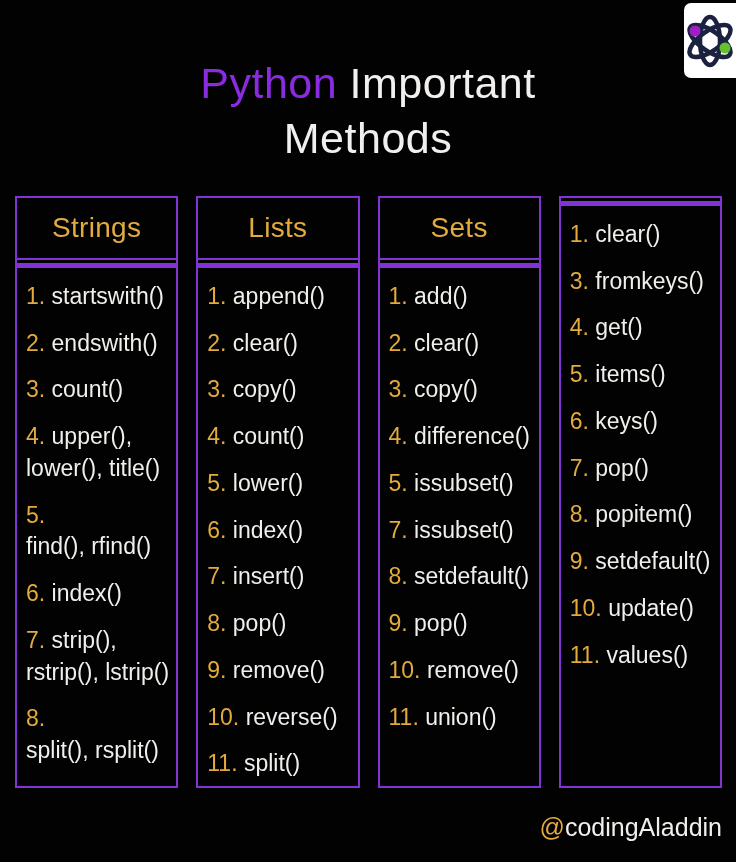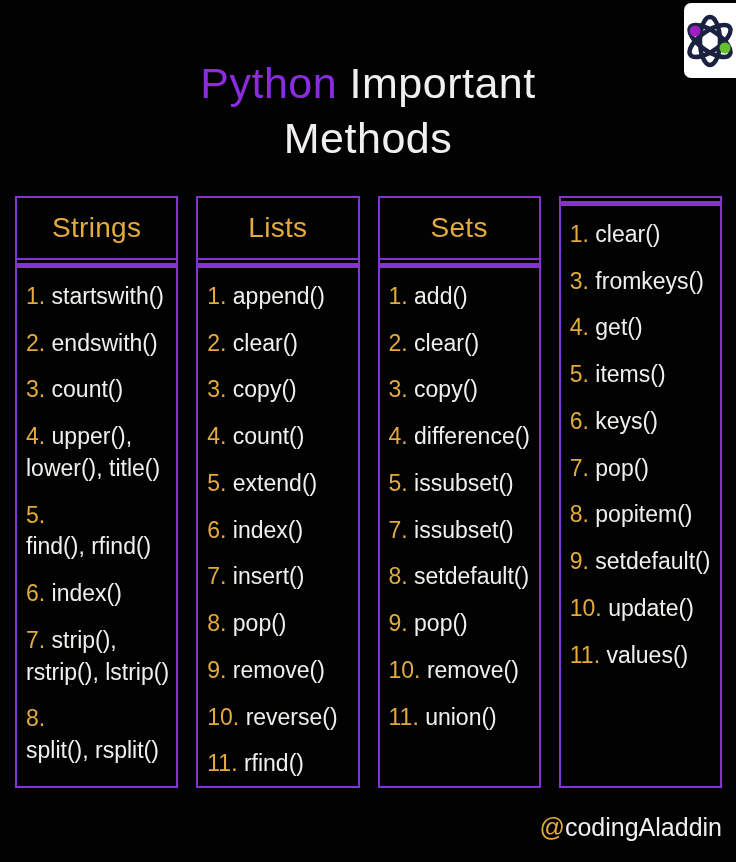--- a/index.html
+++ b/index.html
@@ -144,27 +144,27 @@
     </div>
 
     <div class="column">
       <div class="col-header">Lists</div>
       <div class="col-divider"></div>
       <div class="col-list">
           <div class="item"><span class="num">1.</span> <span class="txt">append()</span></div>
           <div class="item"><span class="num">2.</span> <span class="txt">clear()</span></div>
           <div class="item"><span class="num">3.</span> <span class="txt">copy()</span></div>
           <div class="item"><span class="num">4.</span> <span class="txt">count()</span></div>
-          <div class="item"><span class="num">5.</span> <span class="txt">extend()</span></div>
+          <div class="item"><span class="num">5.</span> <span class="txt">lower()</span></div>
           <div class="item"><span class="num">6.</span> <span class="txt">index()</span></div>
           <div class="item"><span class="num">7.</span> <span class="txt">insert()</span></div>
           <div class="item"><span class="num">8.</span> <span class="txt">pop()</span></div>
           <div class="item"><span class="num">9.</span> <span class="txt">remove()</span></div>
           <div class="item"><span class="num">10.</span> <span class="txt">reverse()</span></div>
-          <div class="item"><span class="num">11.</span> <span class="txt">rfind()</span></div>
+          <div class="item"><span class="num">11.</span> <span class="txt">split()</span></div>
         </div>
     </div>
 
     <div class="column">
       <div class="col-header">Sets</div>
       <div class="col-divider"></div>
       <div class="col-list">
           <div class="item"><span class="num">1.</span> <span class="txt">add()</span></div>
           <div class="item"><span class="num">2.</span> <span class="txt">clear()</span></div>
           <div class="item"><span class="num">3.</span> <span class="txt">copy()</span></div>

